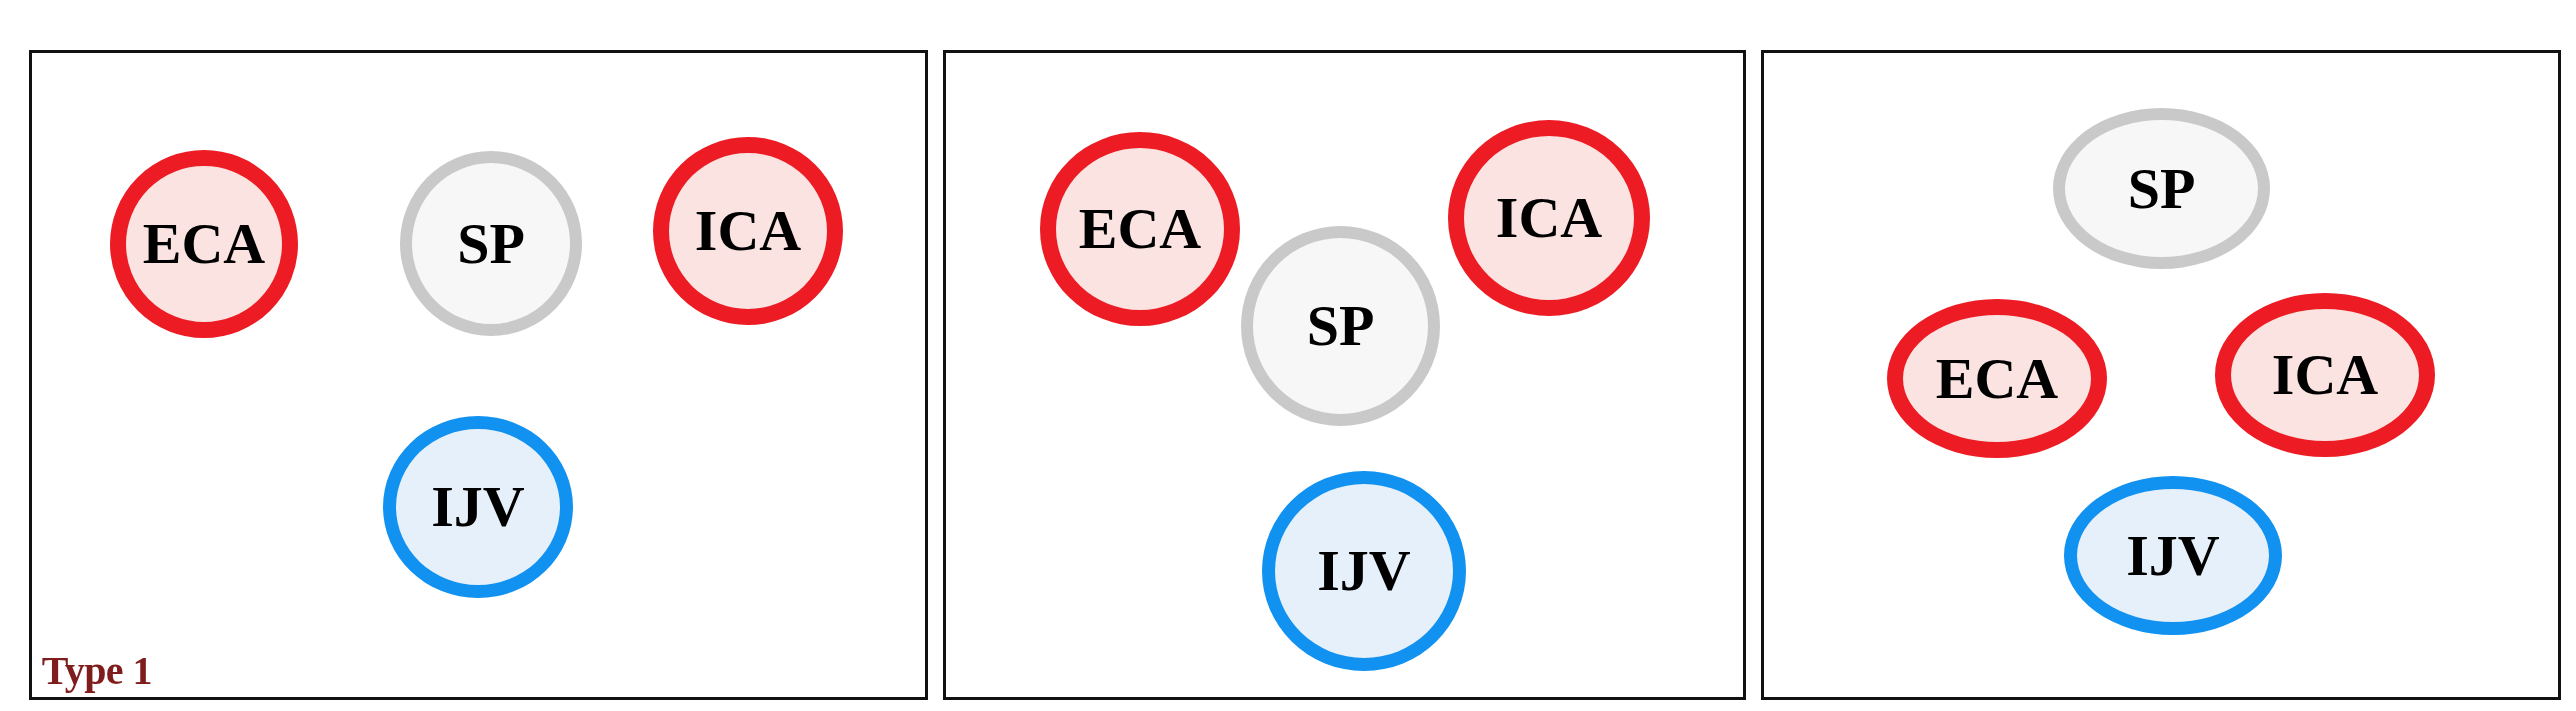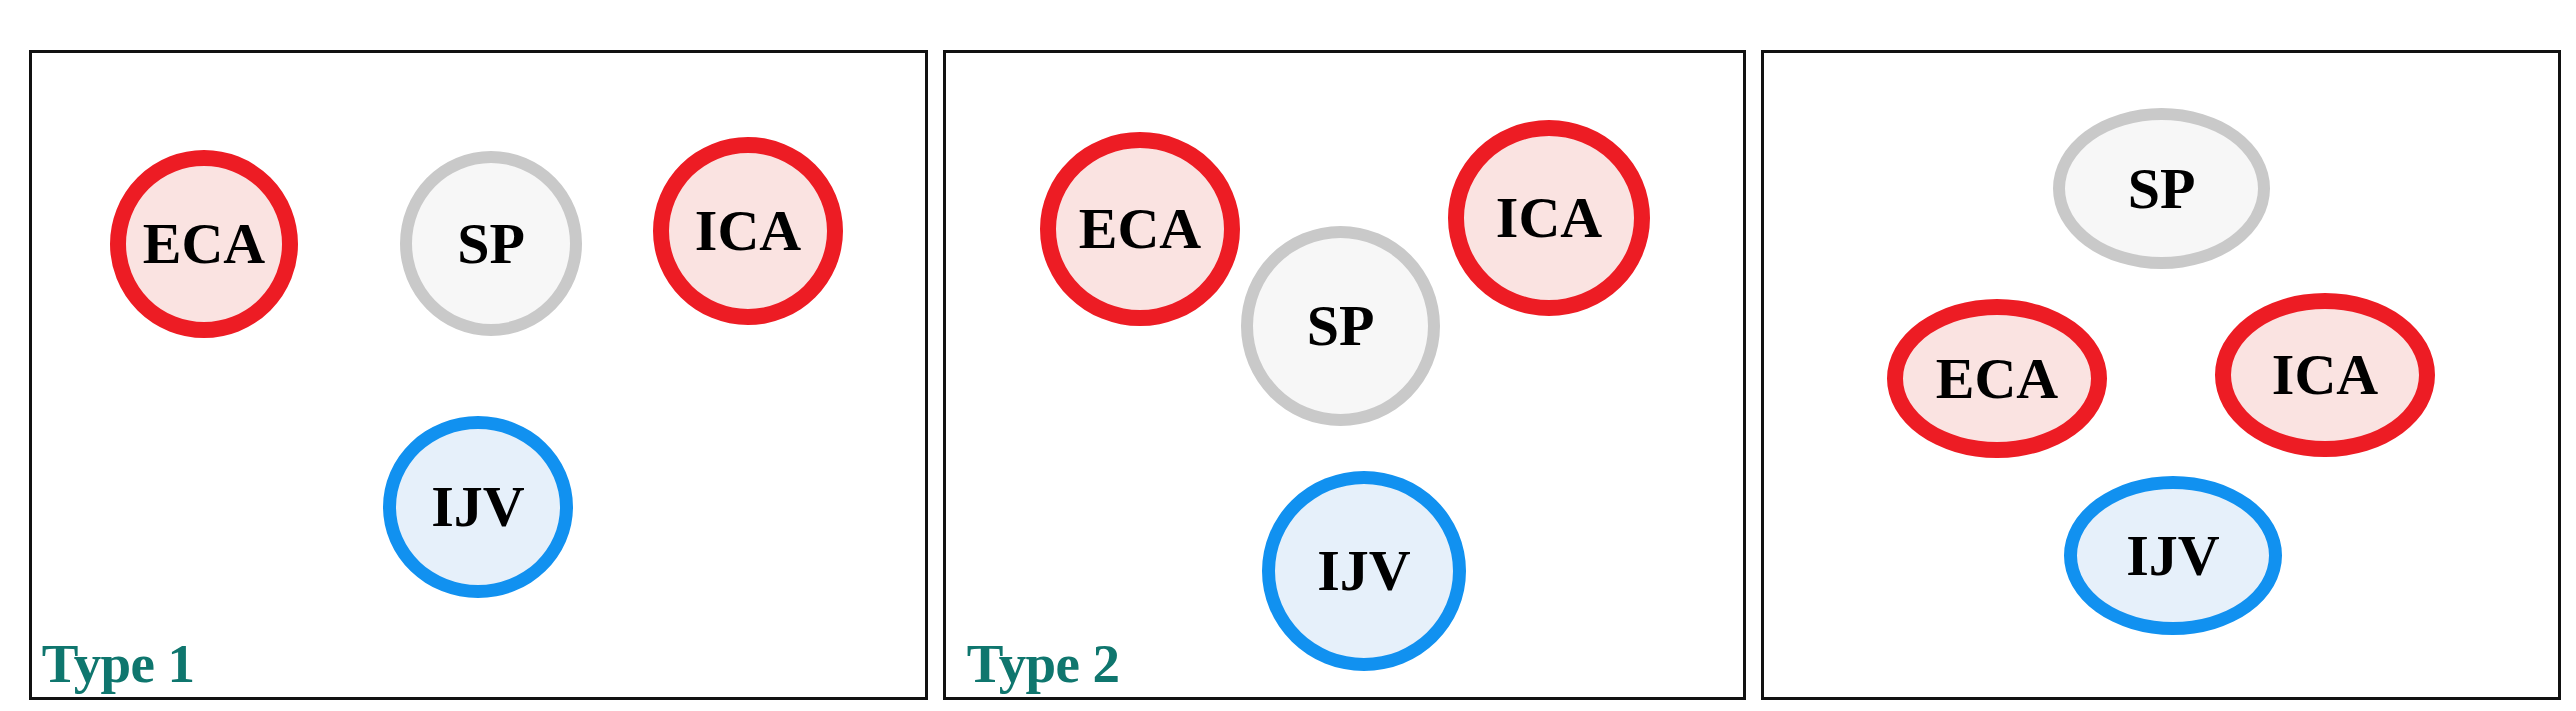--- a/index.html
+++ b/index.html
@@ -33,22 +33,22 @@
     font-weight: 700;
     font-size: 58px;
     color: #000000;
     font-family: "Liberation Serif", serif;
     line-height: 1;
   }
   .caption {
     position: absolute;
     bottom: 6px;
     font-weight: 700;
-    font-size: 55px;
-    color: #0f766e;
+    font-size: 40px;
+    color: #7f1d1d;
     font-family: "Liberation Serif", serif;
     line-height: 1;
     letter-spacing: -0.6px;
   }
 </style>
 </head>
 <body>
 
 <div id="canvas">
 
@@ -74,21 +74,20 @@
     </div>
     <div class="node" style="left: 502px; top: 67px; width: 202px; height: 196px; border-color: rgb(237, 28, 36); background-color: rgb(250, 227, 225); border-width: 16px;">
       <span>ICA</span>
     </div>
     <div class="node" style="left: 295px; top: 173px; width: 199px; height: 200px; border-color: rgb(201, 201, 201); background-color: rgb(247, 247, 247); border-width: 12px;">
       <span>SP</span>
     </div>
     <div class="node" style="left: 316px; top: 418px; width: 204px; height: 200px; border-color: rgb(17, 145, 240); background-color: rgb(230, 240, 250); border-width: 13.4px;">
       <span>IJV</span>
     </div>
-    <div class="caption" style="left:20.7px;">Type 2</div>
   </div>
 
   <div class="panel" style="left: 1761px; top: 27px; width: 800px; height: 650px; border-color: rgb(17, 17, 17);">
     <div class="node" style="left: 289px; top: 55px; width: 217px; height: 161px; border-color: rgb(201, 201, 201); background-color: rgb(247, 247, 247); border-width: 12px;">
       <span>SP</span>
     </div>
     <div class="node" style="left: 123px; top: 246px; width: 220px; height: 159px; border-color: rgb(237, 28, 36); background-color: rgb(250, 227, 225); border-width: 16px;">
       <span>ECA</span>
     </div>
     <div class="node" style="left: 451px; top: 240px; width: 220px; height: 164px; border-color: rgb(237, 28, 36); background-color: rgb(250, 227, 225); border-width: 16px;">

